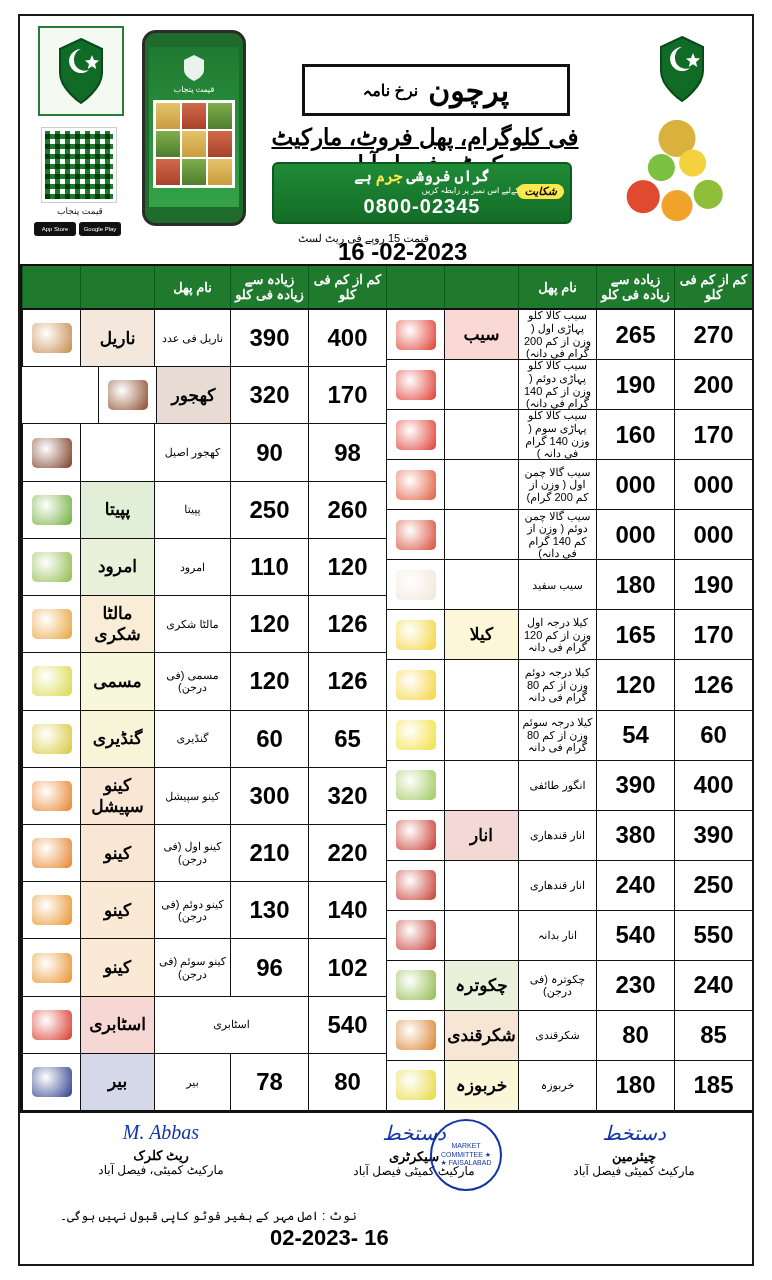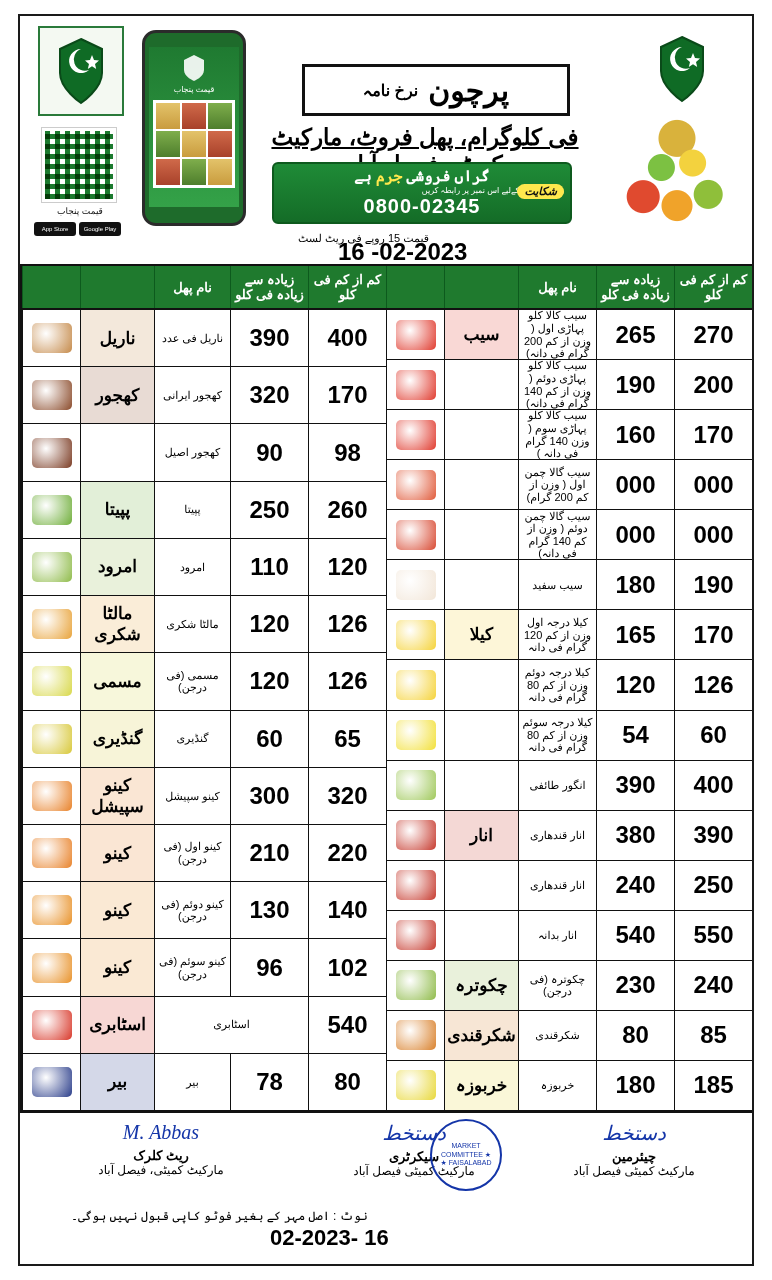--- a/index.html
+++ b/index.html
@@ -200,21 +200,21 @@
   .sig-secretary { right: 238px; width: 200px; }
   .sig-clerk { left: 36px; width: 210px; }
   .stamp {
     position: absolute; right: 250px; top: 6px;
     width: 72px; height: 72px; border-radius: 50%;
     border: 2px solid #1435a8; color: #1435a8;
     font-size: 7px; display:flex; align-items:center; justify-content:center;
     text-align:center; line-height:1.25; padding: 4px;
   }
   .foot-note {
-    position: absolute; left: 51px; top: 96px;
+    position: absolute; left: 40px; top: 96px;
     font-size: 12px; direction: rtl;
   }
   .foot-date {
     position: absolute; left: 250px; top: 112px;
     font-size: 22px; font-weight: 700;
   }
 </style>
 </head>
 <body>
 
@@ -304,21 +304,20 @@
             <div class="cell price c-max">390</div>
             <div class="cell name c-name">ناریل فی عدد</div>
             <div class="cell label c-label" style="background: rgba(197, 138, 74, 0.2);">ناریل</div>
             <div class="cell img c-img">
               <div class="thumb" style="background: radial-gradient(circle at 35% 35%, rgba(255, 255, 255, 0.333), rgb(197, 138, 74));"></div>
             </div>
           </div>
           <div class="row">
             <div class="cell price c-min">170</div>
             <div class="cell price c-max">320</div>
-            <div class="cell name c-name">کھجور ایرانی</div>
             <div class="cell label c-label" style="background: rgba(138, 74, 42, 0.2);">کھجور</div>
             <div class="cell img c-img">
               <div class="thumb" style="background: radial-gradient(circle at 35% 35%, rgba(255, 255, 255, 0.333), rgb(138, 74, 42));"></div>
             </div>
           </div>
           <div class="row">
             <div class="cell price c-min">98</div>
             <div class="cell price c-max">90</div>
             <div class="cell name c-name">کھجور اصیل</div>
             <div class="cell label c-label"></div>

